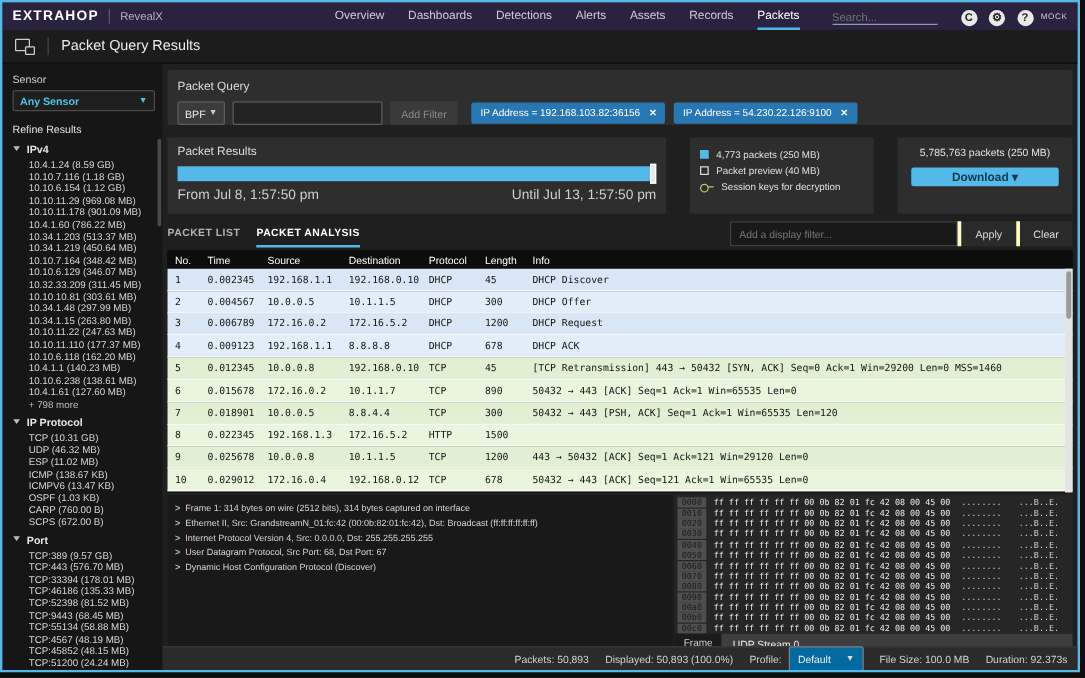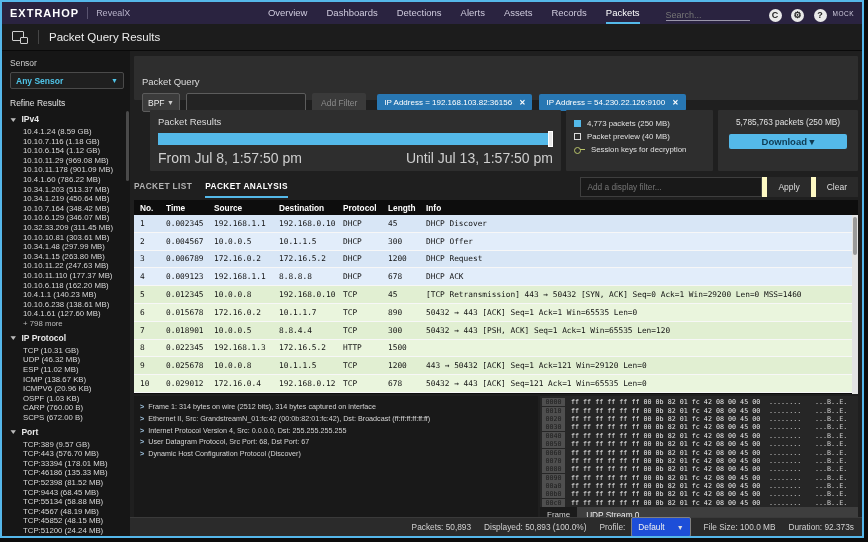--- a/index.html
+++ b/index.html
@@ -44,41 +44,41 @@
   .caret { font-size:7px; color:#4fc4e8; }
   .refine { font-size:8.5px; color:#e2e2e2; margin-bottom:6px; }
   .side-sec-title { font-size:8.5px; color:#e8e8e8; font-weight:bold; margin:4px 0 3px 0; cursor:pointer;
     display:flex; align-items:center; gap:5px; }
   .chev { font-size:6.5px; color:#bbb; transform:scaleX(1.4); }
   .side-list { padding-left:13px; }
   .side-item { display:block; font-size:7.8px; color:#d8d8d8; line-height:9.6px; white-space:nowrap; cursor:pointer; }
   .side-more { display:block; font-size:7.8px; color:#bdbdbd; line-height:10px; padding-left:13px; cursor:pointer; }
   
   .panel { background:#2e2e2e; border-radius:1px; }
-  .query-panel { position:absolute; left:132px; top:54px; right:4px; height:44px; padding:20px 8px; }
+  .query-panel { position:absolute; left:132px; top:54px; right:4px; height:44px; padding:8px 8px; }
   .panel-title { font-size:9.5px; color:#dcdcdc; }
   .query-row { display:flex; align-items:center; gap:6px; margin-top:6px; height:19px; }
   .bpf-select { width:38px; height:19px; background:#3b3b3b; border:1px solid #5c5c5c; border-radius:2px;
     color:#eee; font-size:8.5px; display:flex; align-items:center; justify-content:space-between; padding:0 5px; cursor:pointer; }
   .bpf-select .caret { color:#ccc; }
   .query-input { width:120px; height:19px; background:#232323; border:1px solid #5c5c5c; border-radius:2px;
     color:#ddd; font-size:9px; padding:0 4px; outline:none; font-family:"Liberation Sans",sans-serif; }
   .add-filter { height:19px; background:#3a3a3a; border:none; border-radius:2px; color:#8b8b8b;
     font-size:8.5px; padding:0 9px; }
   .chips { display:flex; gap:7px; margin-left:5px; }
   .chip { background:#2877b3; color:#fff; font-size:8px; height:17px; display:flex; align-items:center;
     gap:7px; padding:0 7px; border-radius:2px; cursor:pointer; white-space:nowrap; }
   .chip .x { font-size:7.5px; font-weight:bold; cursor:pointer; }
   
-  .results-row { position:absolute; left:132px; top:108px; right:4px; height:61px; display:flex; gap:5px;margin-left:16px; }
+  .results-row { position:absolute; left:132px; top:108px; right:4px; height:61px; display:flex; gap:19px; }
   .timeline-panel { flex:1; padding:6px 8px; position:relative; }
   .tl-bar { position:relative; margin-top:6px; height:12px; background:#121212; }
   .tl-fill { position:absolute; left:0; top:0; bottom:0; right:4px; background:#54b9e9; }
   .tl-handle { position:absolute; right:0; top:-2px; width:5px; height:16px; background:#e8e8e8; border:1px solid #fff; cursor:ew-resize; }
-  .tl-times { display:flex; justify-content:space-between; font-size:14px; color:#cfcfcf; margin-top:5px; }
+  .tl-times { display:flex; justify-content:space-between; font-size:11px; color:#cfcfcf; margin-top:5px; }
   .legend-panel { width:147px; padding:7px 8px; }
   .legend-row { display:flex; align-items:center; gap:6px; font-size:7.8px; color:#e0e0e0;
     line-height:13px; cursor:pointer; white-space:nowrap; }
   .sw { width:7px; height:7px; flex:0 0 auto; }
   .sw.filled-square { background:#54b9e9; }
   .sw.outline-square { border:1px solid #dadada; background:transparent; }
   .sw.key { position:relative; border:none; width:11px; height:7px; }
   .sw.key::before { content:""; position:absolute; left:0; top:1px; width:5px; height:5px; border:1.4px solid #b9c46a; border-radius:50%; }
   .sw.key::after { content:""; position:absolute; left:6px; top:3px; width:5px; height:1.4px; background:#b9c46a; box-shadow:3px 1.4px 0 -1px #b9c46a; }
   .download-panel { width:140px; padding:7px 6px; text-align:center; }
@@ -87,27 +87,27 @@
     color:#0e3b53; font-weight:bold; font-size:9.5px; cursor:pointer; }
   
   .tabbar { position:absolute; left:132px; top:173px; right:4px; height:23px; display:flex; align-items:center; }
   .tab { font-size:8.3px; font-weight:bold; letter-spacing:0.4px; color:#b3b3b3; margin-right:13px;
     cursor:pointer; height:23px; line-height:23px; }
   .tab.active { color:#fff; border-bottom:2px solid #54b9e9; }
   .loaded { font-size:14px; color:#a8a8a8; margin-left:5px;margin-top:40px; }
   .tab-right { margin-left:auto; display:flex; align-items:center; background:#2a2a2a; height:20px; }
   .dfilter { width:182px; height:20px; background:#191919; border:1px solid #3e3e3e; color:#9a9a9a;
     font-size:8.3px; padding:0 6px; outline:none; font-family:"Liberation Sans",sans-serif; }
-  .tab-btn { background:transparent; border:none; border-left:5px solid #fef9c3; color:#dedede;
+  .tab-btn { background:transparent; border:none; border-left:3px solid #fef9c3; color:#dedede;
     font-size:8.5px; padding:0 11px; height:20px; cursor:pointer; }
   
   .ptable { position:absolute; left:132px; top:198px; right:4px; height:194px; background:#0d0d0d; }
   .prow, .phead { display:grid; grid-template-columns:26px 48px 65px 64px 45px 38px 1fr;
     align-items:center; padding-left:3px; }
-  .phead { height:15px; background:#0d0d0d; color:#fff; font-size:8.3px; font-weight:bold; }
+  .phead { height:15px; background:#0d0d0d; color:#fff; font-size:8.3px; font-weight:normal; }
   .phead span, .prow span { padding-left:3px; white-space:nowrap; overflow:hidden; }
   .prow { height:17.8px; font-family:"DejaVu Sans Mono",monospace; font-size:7.8px; color:#131313;
     border-bottom:1px solid #f7f7f7; cursor:pointer; }
   .prow.b1 { background:#d8e6f6; } .prow.b2 { background:#e2edfa; }
   .prow.g1 { background:#e1efd2; } .prow.g2 { background:#eaf5dd; }
   .ptable-scroll { position:absolute; right:0; top:15px; bottom:0; width:6px; background:#e4e4e4; }
   .ptable-thumb { position:absolute; top:2px; left:1px; width:4px; height:38px; background:#9a9a9a; border-radius:2px; }
   
   .tree-panel { position:absolute; left:132px; top:394px; width:404px; height:125px; background:#191919;
     padding:5px 6px; overflow:hidden; }
@@ -125,21 +125,21 @@
   .hex-ascii2 { color:#cfcfcf; }
   .frame-bar { position:absolute; left:538px; right:4px; top:505px; height:15px; display:flex; background:#3e3e3e; }
   .frame-tab { background:#1b1b1b; color:#cfcfcf; font-size:8px; padding:0 7px; display:flex; align-items:center; cursor:pointer; }
   .stream-label { color:#ececec; font-size:8.3px; display:flex; align-items:center; padding-left:9px; cursor:pointer; }
   
   .statusbar { position:absolute; left:128px; right:0; bottom:0; height:19px; background:#2b2b2b;
     border-top:1px solid #3a3a3a; display:flex; align-items:center; justify-content:flex-end;
     gap:13px; padding-right:8px; font-size:8.3px; color:#d2d2d2; }
   .profile-wrap { display:flex; align-items:center; gap:6px; }
   .profile-select { display:flex; align-items:center; gap:12px; border:1px solid #808080; border-radius:2px;
-    background:#1d4ed8; color:#f0f0f0; padding:4px 6px; font-size:8.3px; cursor:pointer; }
+    background:#0369a1; color:#f0f0f0; padding:4px 6px; font-size:8.3px; cursor:pointer; }
   .profile-select .caret { color:#ddd; }
 </style>
 </head>
 <body>
 
 <div class="screen">
 
   <header class="topnav">
     <span class="brand">EXTRAHOP</span>
     <span class="brand-sep"></span>
@@ -224,21 +224,21 @@
     <div class="side-sec-title">
       <span class="chev">▼</span>
       <span>IP Protocol</span>
     </div>
     <div class="side-list">
 
     <a class="side-item">TCP  (10.31 GB)</a>
         <a class="side-item">UDP  (46.32 MB)</a>
         <a class="side-item">ESP  (11.02 MB)</a>
         <a class="side-item">ICMP  (138.67 KB)</a>
-        <a class="side-item">ICMPV6  (20.96 KB)</a>
+        <a class="side-item">ICMPV6  (13.47 KB)</a>
         <a class="side-item">OSPF  (1.03 KB)</a>
         <a class="side-item">CARP  (760.00 B)</a>
         <a class="side-item">SCPS  (672.00 B)</a>
       </div>
 
     <div class="side-sec-title">
       <span class="chev">▼</span>
       <span>Port</span>
     </div>
     <div class="side-list">

